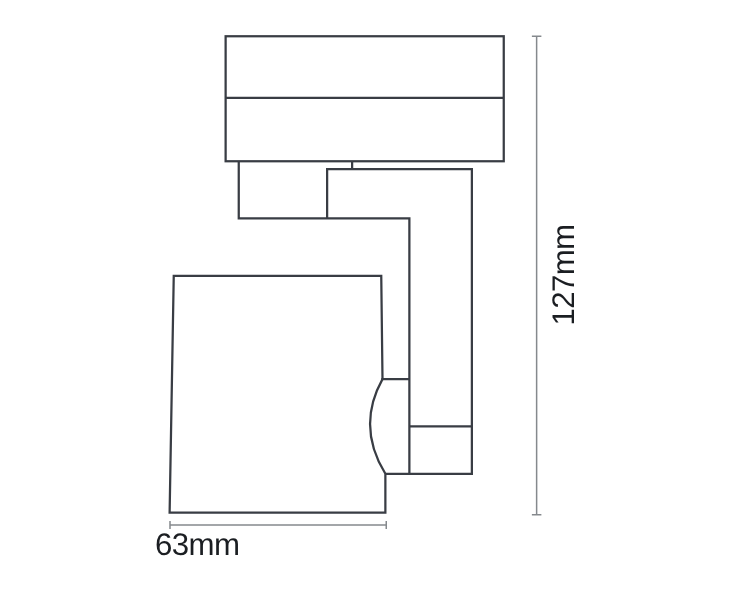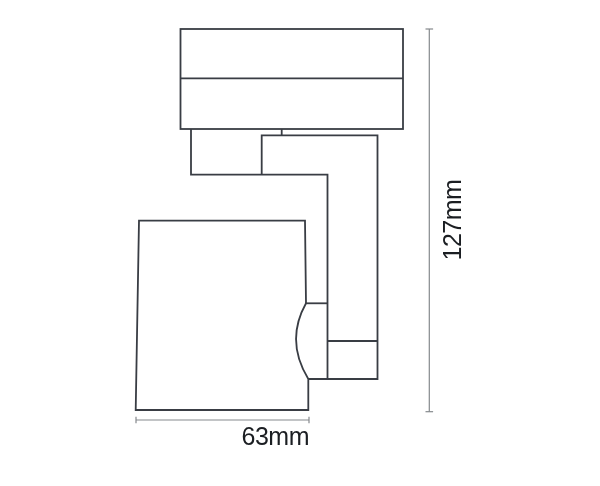--- a/index.html
+++ b/index.html
@@ -25,24 +25,24 @@
   .dim-label {
     position: absolute;
     color: #1b1e22;
     font-size: 25px;
     letter-spacing: -0.5px;
     white-space: nowrap;
     line-height: 1;
     user-select: none;
   }
   .dim-label.horizontal {
-    left: 136px;
+    left: 124px;
     top: 424px;
     width: 173px;
-    text-align: right;
+    text-align: left;
   }
   .dim-label.vertical {
     left: 452px;
     top: 220px;
     transform: translate(-50%, -50%) rotate(-90deg);
     transform-origin: center center;
   }
 </style>
 </head>
 <body>

